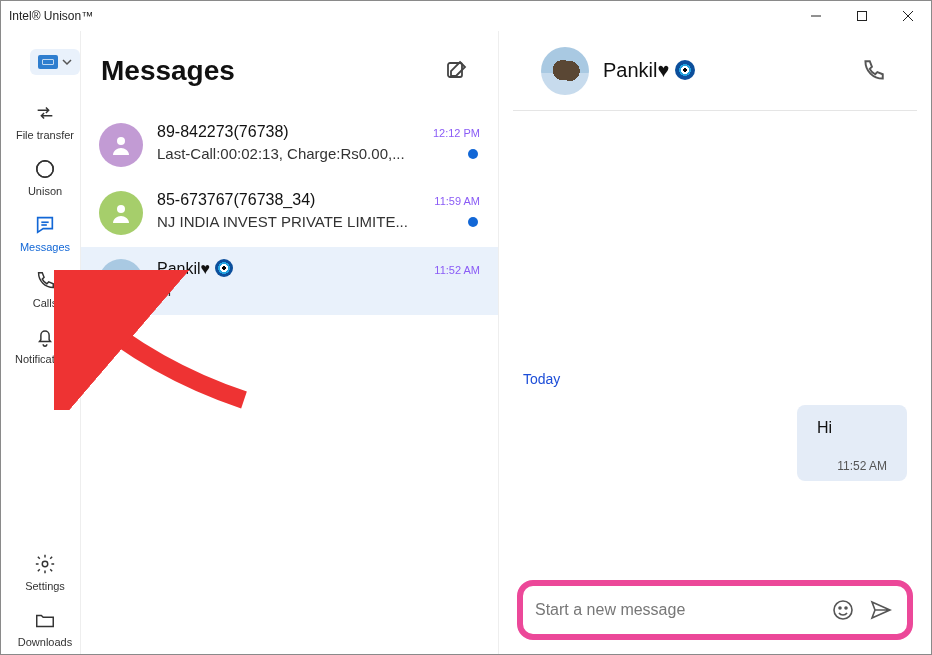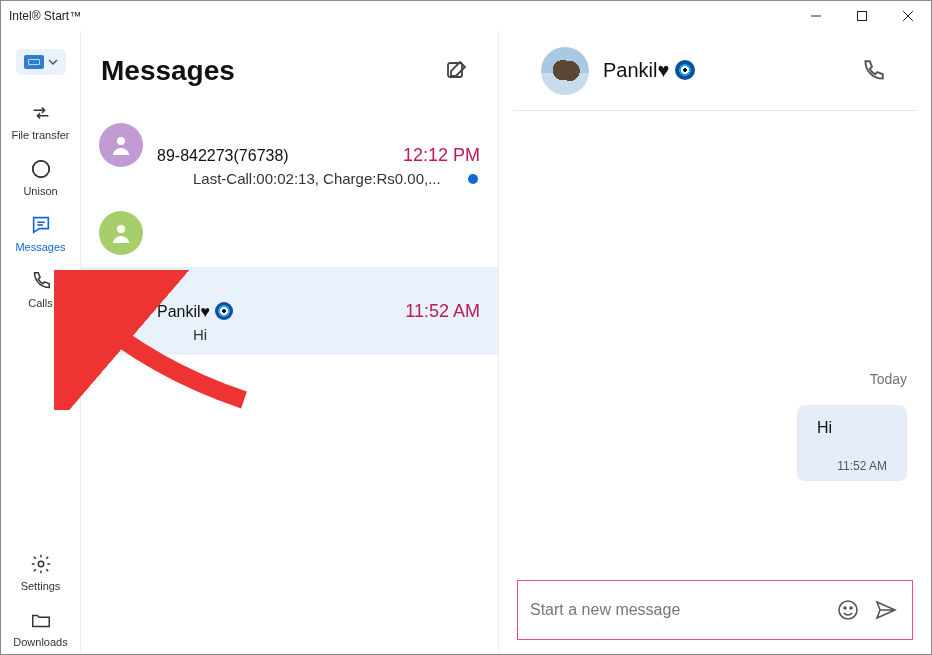--- a/index.html
+++ b/index.html
@@ -4,21 +4,21 @@
 <style>
   * { box-sizing: border-box; margin: 0; padding: 0; font-family: "Segoe UI", Arial, sans-serif; }
   html, body { width: 932px; height: 655px; overflow: hidden; background: #fff; }
   .window { width: 932px; height: 655px; border: 1px solid #8a8a8a; display: flex; flex-direction: column; }
   .titlebar { height: 30px; display: flex; align-items: center; justify-content: space-between; padding-left: 8px; font-size: 12px; color: #222; }
   .title-controls { display: flex; }
   .title-btn { width: 46px; height: 30px; display: flex; align-items: center; justify-content: center; color: #222; }
   .title-btn svg { width: 10px; height: 10px; }
   .body { flex: 1; display: flex; min-height: 0; }
   
-  .sidebar { width: 80px; border-right: 1px solid #eee; display: flex; flex-direction: column; align-items: center; padding-top: 18px; gap: 4px; }
+  .sidebar { width: 80px; border-right: 1px solid #eee; display: flex; flex-direction: column; align-items: flex-end; padding-top: 18px; gap: 4px; }
   .device-btn { display: flex; align-items: center; gap: 4px; background: #e9f1fb; border-radius: 6px; padding: 6px 8px; margin-bottom: 16px; }
   .device-sq { width: 20px; height: 14px; background: #2f7ecf; border-radius: 2px; position: relative; }
   .device-sq::after { content: ""; position: absolute; inset: 4px; border: 1px solid rgba(255,255,255,.7); border-radius: 1px; }
   .side-item { width: 70px; display: flex; flex-direction: column; align-items: center; gap: 4px; padding: 6px 0; font-size: 11px; color: #333; }
   .side-item.active { color: #1267d6; }
   .side-item .ico { width: 24px; height: 24px; display: flex; align-items: center; justify-content: center; color: inherit; }
   .side-spacer { flex: 1; }
   
   .msgcol { width: 418px; border-right: 1px solid #eee; display: flex; flex-direction: column; }
   .msgcol-head { height: 80px; display: flex; align-items: center; justify-content: space-between; padding: 0 28px 0 20px; }
@@ -31,57 +31,57 @@
   .avatar svg { width: 24px; height: 24px; fill: #fff; }
   .avatar.purple { background: #c29bd4; }
   .avatar.green { background: #a6ce6b; }
   .avatar.photo {
     background:
       radial-gradient(circle at 45% 48%, #5a4734 0 9px, transparent 9px),
       radial-gradient(circle at 60% 50%, #5a4734 0 9px, transparent 9px),
       linear-gradient(#a9c9e2, #a9c9e2 55%, #c7dbed 55%);
   }
   .conv-mid { flex: 1; min-width: 0; }
-  .conv-top { display: flex; justify-content: space-between; align-items: baseline; margin-top: 22px; }
+  .conv-top { display: flex; justify-content: space-between; align-items: baseline; }
   .conv-name { font-size: 16px; color: #111; white-space: nowrap; overflow: hidden; text-overflow: ellipsis; }
-  .conv-time { font-size: 18px; color: #be185d; white-space: nowrap; padding-left: 8px; text-align: right; }
-  .conv-bot { display: flex; justify-content: space-between; align-items: center; margin-top: 4px; margin-left: 36px; }
+  .conv-time { font-size: 11px; color: #8b5cf6; white-space: nowrap; padding-left: 8px; text-align: right; }
+  .conv-bot { display: flex; justify-content: space-between; align-items: center; margin-top: 4px; }
   .conv-preview { font-size: 15px; color: #333; white-space: nowrap; overflow: hidden; text-overflow: ellipsis; }
   .unread-dot { width: 10px; height: 10px; border-radius: 50%; background: #1267d6; flex-shrink: 0; margin-left: 10px; margin-right: 2px; }
   .nazar { display: inline-block; width: 18px; height: 18px; border-radius: 50%; background: radial-gradient(circle, #000 0 2px, #fff 2px 4px, #24a3e0 4px 6px, #0c4f9c 6px 9px); vertical-align: -3px; }
   
   .chatcol { flex: 1; display: flex; flex-direction: column; }
   .chat-head { height: 80px; display: flex; align-items: center; justify-content: space-between; padding: 0 28px 0 28px; border-bottom: 1px solid #e5e5e5; margin: 0 14px; }
   .chat-head-left { display: flex; align-items: center; gap: 14px; }
   .chat-avatar { width: 48px; height: 48px; border-radius: 50%; flex-shrink: 0;
     background:
       radial-gradient(circle at 45% 48%, #5a4734 0 10px, transparent 10px),
       radial-gradient(circle at 60% 50%, #5a4734 0 10px, transparent 10px),
       linear-gradient(#a9c9e2, #a9c9e2 55%, #c7dbed 55%);
   }
   .chat-name { font-size: 20px; color: #111; }
   .call-btn { width: 32px; height: 32px; display: flex; align-items: center; justify-content: center; color: #555; }
   .chat-body { flex: 1; display: flex; flex-direction: column; padding: 0 24px; overflow: hidden; }
-  .day-label { text-align: right; color: #737373; font-size: 14px; margin-top: 260px; margin-bottom: 18px; }
+  .day-label { text-align: left; color: #1d4ed8; font-size: 14px; margin-top: 260px; margin-bottom: 18px; }
   .bubble-out { align-self: flex-end; background: #e4ecf7; border-radius: 8px; padding: 14px 20px 8px; min-width: 110px; }
   .bubble-out .text { font-size: 16px; color: #111; }
   .bubble-out .time { font-size: 12px; color: #555; text-align: right; margin-top: 22px; }
-  .composer { height: 60px; margin: 12px 18px 14px; border: 1px solid #ec4899; border-radius: 0; display: flex; align-items: center; padding: 0 12px; gap: 10px; }
+  .composer { height: 60px; margin: 12px 18px 14px; border: 6px solid #ec4899; border-radius: 16px; display: flex; align-items: center; padding: 0 12px; gap: 10px; }
   .composer input { flex: 1; border: none; outline: none; font-size: 16px; color: #333; }
   .composer input::placeholder { color: #777; }
   .ico-btn { width: 28px; height: 28px; display: flex; align-items: center; justify-content: center; color: #555; }
   
   .arrow { position: absolute; left: 54px; top: 270px; width: 200px; height: 140px; pointer-events: none; }
 </style>
 </head>
 <body>
 
 <div class="window">
   <div class="titlebar">
-    <span>Intel® Start™</span>
+    <span>Intel® Unison™</span>
     <div class="title-controls">
       <div class="title-btn">
           <svg viewBox="0 0 10 10">
             <line x1="0" y1="5" x2="10" y2="5" stroke="currentColor" stroke-width="1"></line>
           </svg>
         </div>
       <div class="title-btn">
           <svg viewBox="0 0 10 10">
             <rect x="0.5" y="0.5" width="9" height="9" fill="none" stroke="currentColor" stroke-width="1"></rect>
           </svg>
@@ -138,20 +138,29 @@
 
       <div class="side-item">
         <div class="ico">
             <svg viewBox="0 0 24 24" width="22" height="22" fill="none" stroke="currentColor" stroke-width="1.6">
               <path d="M5 3c0 9 7 16 16 16v-4l-5-2-2 2c-2-1-4-3-5-5l2-2-2-5H5z"></path>
             </svg>
           </div>
         <span>Calls</span>
       </div>
 
+      <div class="side-item">
+        <div class="ico">
+            <svg viewBox="0 0 24 24" width="22" height="22" fill="none" stroke="currentColor" stroke-width="1.6">
+              <path d="M6 17h12l-1.5-2V10a4.5 4.5 0 0 0-9 0v5L6 17z"></path>
+              <path d="M10 20a2 2 0 0 0 4 0"></path>
+            </svg>
+          </div>
+        <span>Notifications</span>
+      </div>
 
       <div class="side-spacer"></div>
 
       <div class="side-item">
         <div class="ico">
             <svg viewBox="0 0 24 24" width="22" height="22" fill="none" stroke="currentColor" stroke-width="1.6">
               <circle cx="12" cy="12" r="3"></circle>
               <path d="M12 2v3M12 19v3M4.2 4.2l2.1 2.1M17.7 17.7l2.1 2.1M2 12h3M19 12h3M4.2 19.8l2.1-2.1M17.7 6.3l2.1-2.1"></path>
             </svg>
           </div>
@@ -198,20 +207,30 @@
           </div>
         </div>
 
         <div class="conv">
           <div class="avatar green">
               <svg viewBox="0 0 24 24">
                 <circle cx="12" cy="8" r="4"></circle>
                 <path d="M4 22c0-4 4-7 8-7s8 3 8 7"></path>
               </svg>
             </div>
+          <div class="conv-mid">
+            <div class="conv-top">
+              <span class="conv-name">85-673767(76738_34)</span>
+              <span class="conv-time">11:59 AM</span>
+            </div>
+            <div class="conv-bot">
+              <span class="conv-preview">NJ INDIA INVEST PRIVATE LIMITE...</span>
+              <span class="unread-dot"></span>
+            </div>
+          </div>
         </div>
 
         <div class="conv selected">
           <div class="avatar photo"></div>
           <div class="conv-mid">
             <div class="conv-top">
               <span class="conv-name"><span>Pankil♥</span> <span class="nazar"></span></span>
               <span class="conv-time">11:52 AM</span>
             </div>
             <div class="conv-bot">

